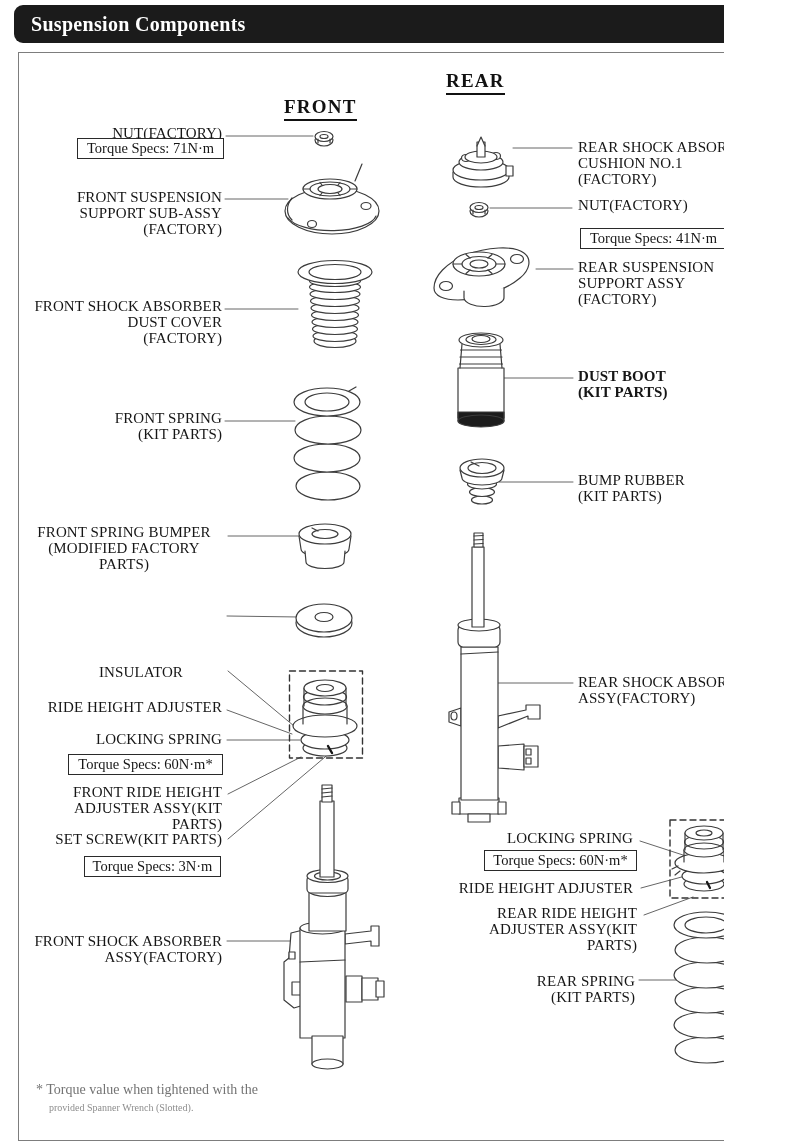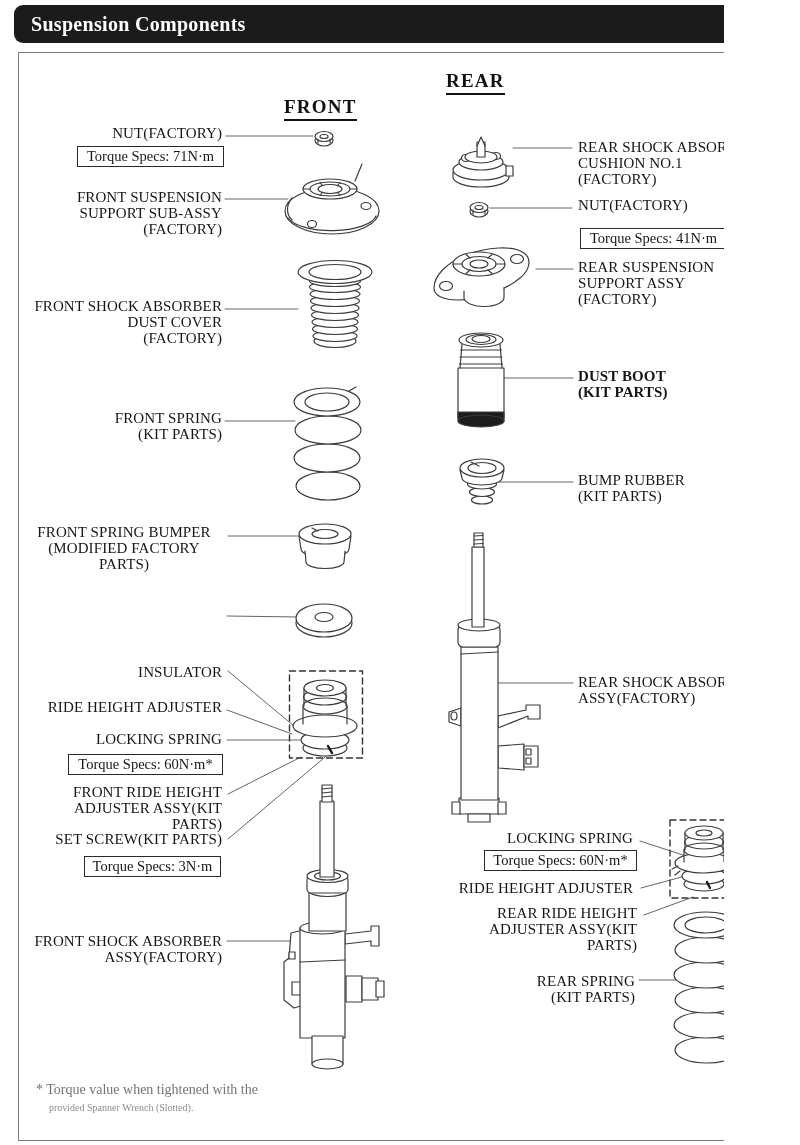--- a/index.html
+++ b/index.html
@@ -258,34 +258,34 @@
       <ellipse cx="707" cy="1000" rx="32" ry="13"></ellipse>
       <ellipse cx="706" cy="975" rx="32" ry="13"></ellipse>
       <ellipse cx="707" cy="950" rx="32" ry="13"></ellipse>
       <ellipse cx="706" cy="925" rx="32" ry="13"></ellipse>
       <ellipse cx="706" cy="925" rx="21" ry="8" fill="none"></ellipse>
       <path d="M731,1058 L736,1063" fill="none"></path>
     </g>
   </svg>
 
   <div class="label r" style="left:60px; top:126px; width:162px;">NUT(FACTORY)</div>
-  <div class="torque-box" style="left:77px; top:146px; width:147px; height:21px;">Torque Specs: 71N·m</div>
+  <div class="torque-box" style="left:77px; top:138px; width:147px; height:21px;">Torque Specs: 71N·m</div>
   <div class="label r" style="left:30px; top:190px; width:192px;">FRONT SUSPENSION
 SUPPORT SUB-ASSY
 (FACTORY)</div>
   <div class="label r" style="left:18px; top:299px; width:204px;">FRONT SHOCK ABSORBER
 DUST COVER
 (FACTORY)</div>
   <div class="label r" style="left:60px; top:411px; width:162px;">FRONT SPRING
 (KIT PARTS)</div>
   <div class="label r" style="left:26px; top:525px; width:196px;text-align:center;">FRONT SPRING BUMPER
 (MODIFIED FACTORY PARTS)</div>
 
 
-  <div class="label r" style="left:60px; top:665px; width:162px;">INSULATOR</div>
+  <div class="label r" style="left:60px; top:665px; width:162px;text-align:center;">INSULATOR</div>
   <div class="label r" style="left:38px; top:700px; width:184px;">RIDE HEIGHT ADJUSTER</div>
   <div class="label r" style="left:60px; top:732px; width:162px;">LOCKING SPRING</div>
   <div class="torque-box" style="left:68px; top:754px; width:155px; height:21px;">Torque Specs: 60N·m*</div>
   <div class="label r" style="left:26px; top:785px; width:196px;">FRONT RIDE HEIGHT
 ADJUSTER ASSY(KIT PARTS)</div>
   <div class="label r" style="left:40px; top:832px; width:182px;text-align:right;">SET SCREW(KIT PARTS)</div>
   <div class="torque-box" style="left:84px; top:856px; width:137px; height:21px;">Torque Specs: 3N·m</div>
   <div class="label r" style="left:26px; top:934px; width:196px;">FRONT SHOCK ABSORBER
 ASSY(FACTORY)</div>
 

